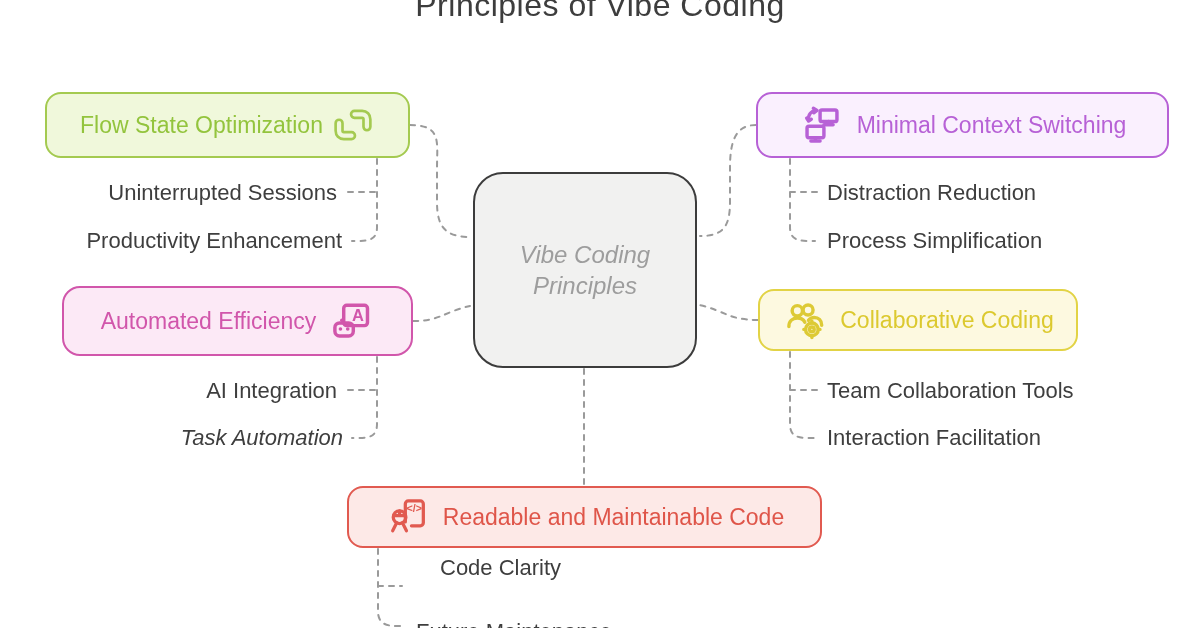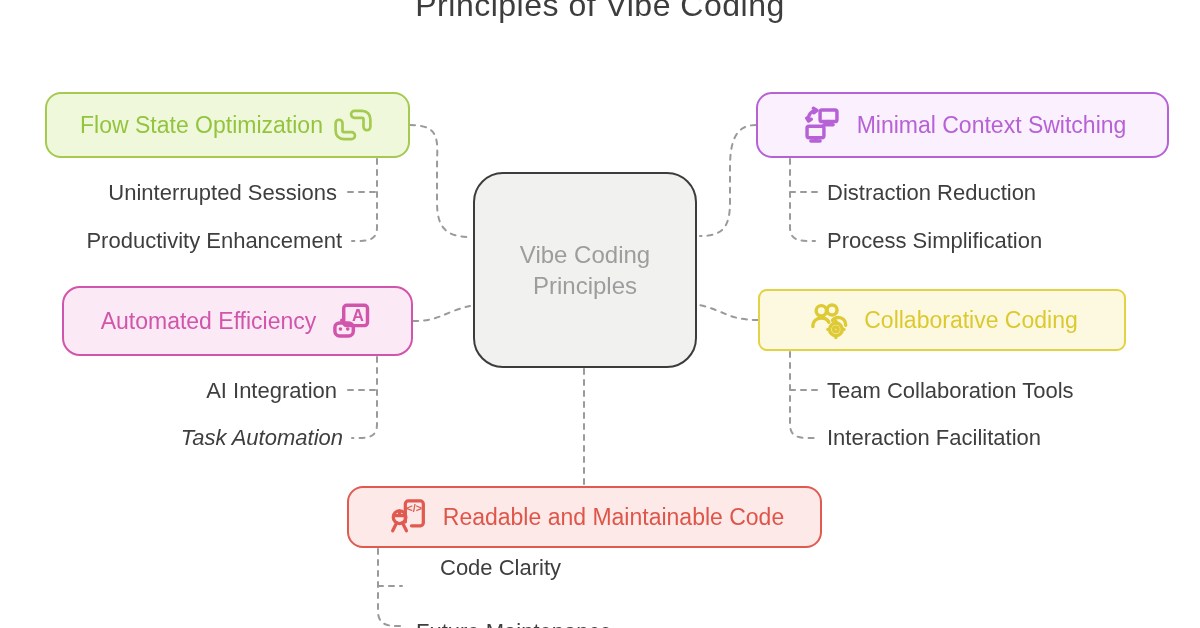--- a/index.html
+++ b/index.html
@@ -19,28 +19,28 @@
   .node {
     position:absolute; display:flex; align-items:center; justify-content:center;
     gap:12px; border-style:solid; border-width:2.5px; border-radius:16px;
     font-size:23px; white-space:nowrap;
   }
   .node .icon { flex:0 0 auto; display:block; }
 
   .b-green  { left:45px;  top:92px;  width:365px; height:66px; background:#f0f8db; border-color:#a4ca50; color:#93c43d;gap:8px; }
   .b-purple { left:756px; top:92px;  width:413px; height:66px; background:#faf0fe; border-color:#b761d6; color:#b761d6; }
   .b-pink   { left:62px;  top:286px; width:351px; height:70px; background:#fce9f6; border-color:#d156ab; color:#d156ab; border-radius:18px; }
-  .b-yellow { left:758px; top:289px; width:368px; height:62px; background:#fdf9e0; border-color:#e2d345; color:#dcc92f;border-radius:9px; }
+  .b-yellow { left:758px; top:289px; width:320px; height:62px; background:#fdf9e0; border-color:#e2d345; color:#dcc92f; }
   .b-red    { left:347px; top:486px; width:475px; height:62px; background:#fde9e7; border-color:#e15a50; color:#df5549; }
 
   .center-node {
     position:absolute; left:473px; top:172px; width:224px; height:196px;
     background:#f1f1f0; border:2.5px solid #3c3c3c; border-radius:30px;
     display:flex; flex-direction:column; align-items:center; justify-content:center;
-    color:#9d9d9d; font-size:24px; line-height:31px; text-align:center;
+    color:#9d9d9d; font-size:24px; line-height:31px; text-align:center;font-style:italic;
   }
 
   .sub { position:absolute; font-size:22px; line-height:27px; color:#3e3e3e; white-space:nowrap;text-align:center; }
   .s-ul-1 { right:863px; top:179px; }
   .s-ul-2 { right:858px; top:227px; }
   .s-ur-1 { left:827px;  top:179px; }
   .s-ur-2 { left:827px;  top:227px; }
   .s-ll-1 { right:863px; top:377px; }
   .s-ll-2 { right:857px; top:424px;font-style:italic; }
   .s-lr-1 { left:827px;  top:377px; }

